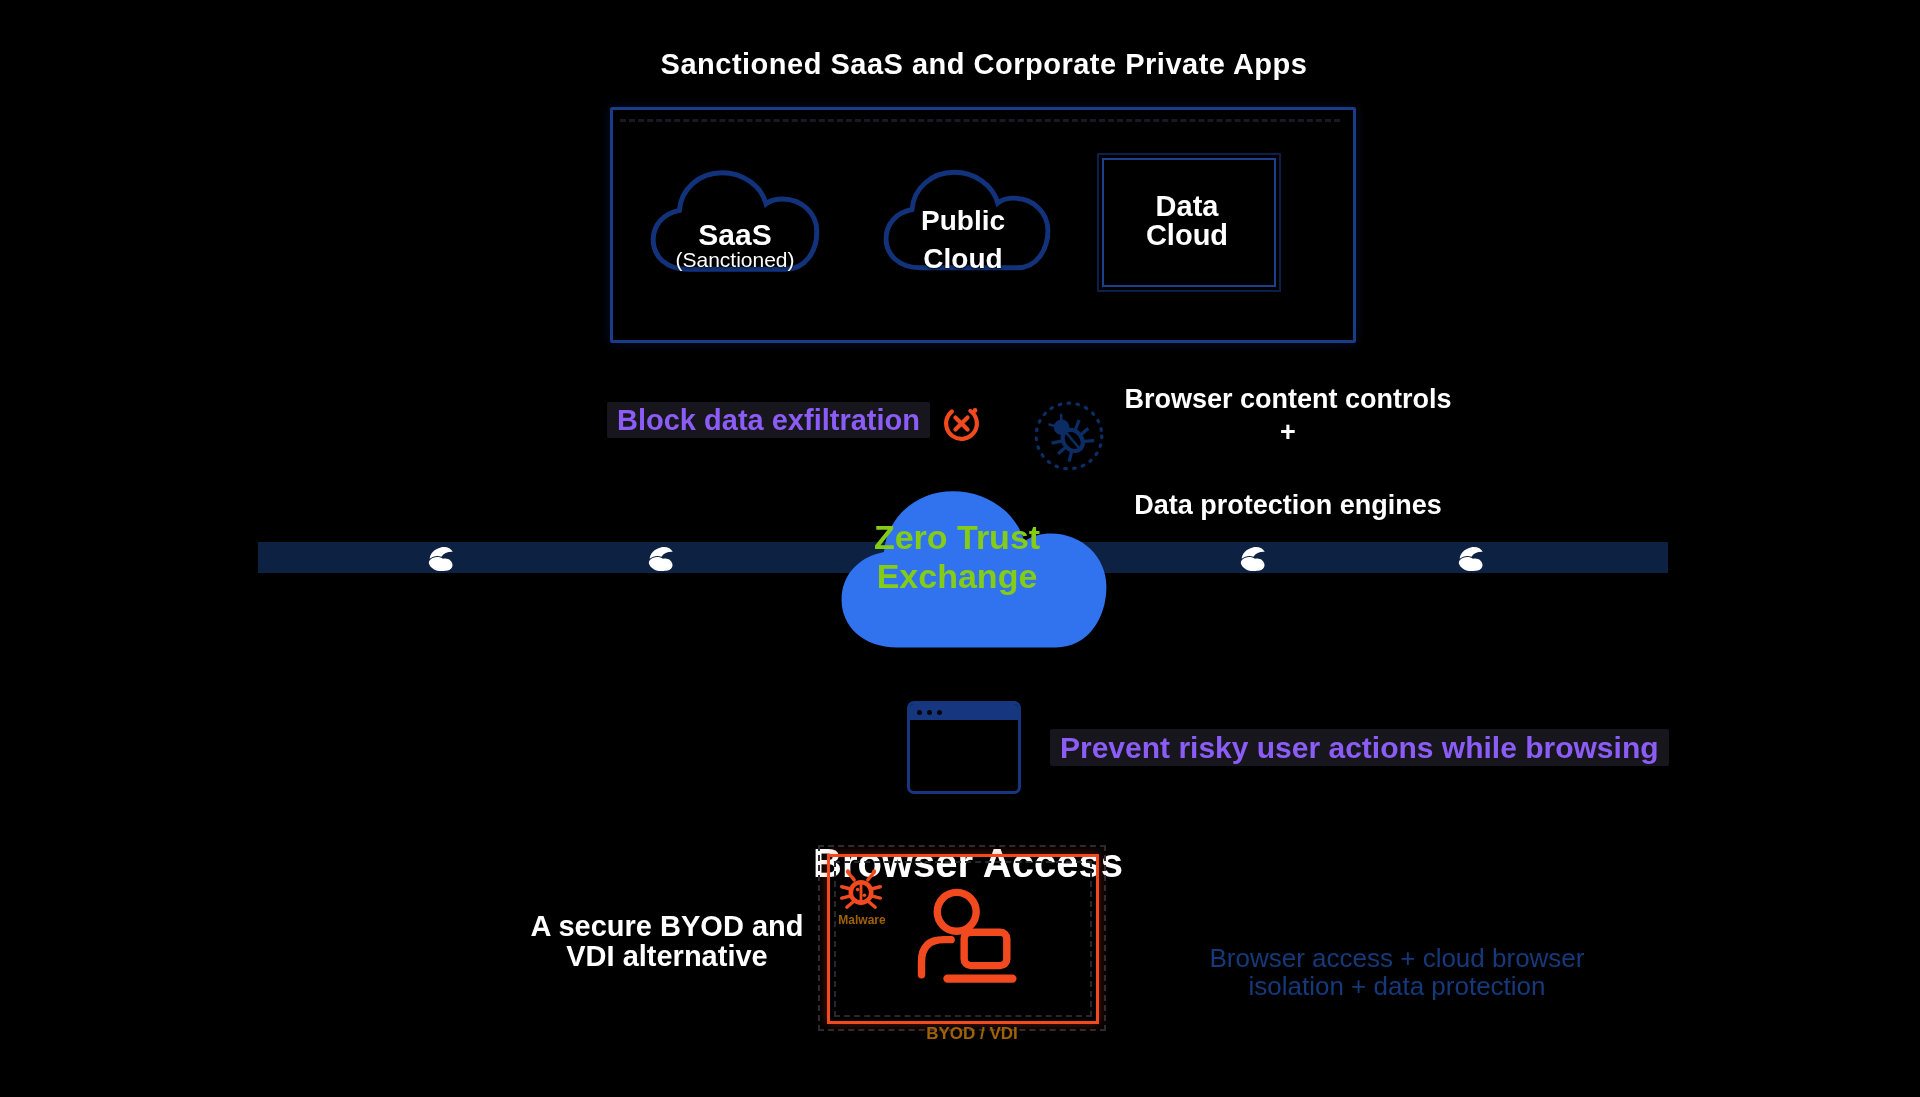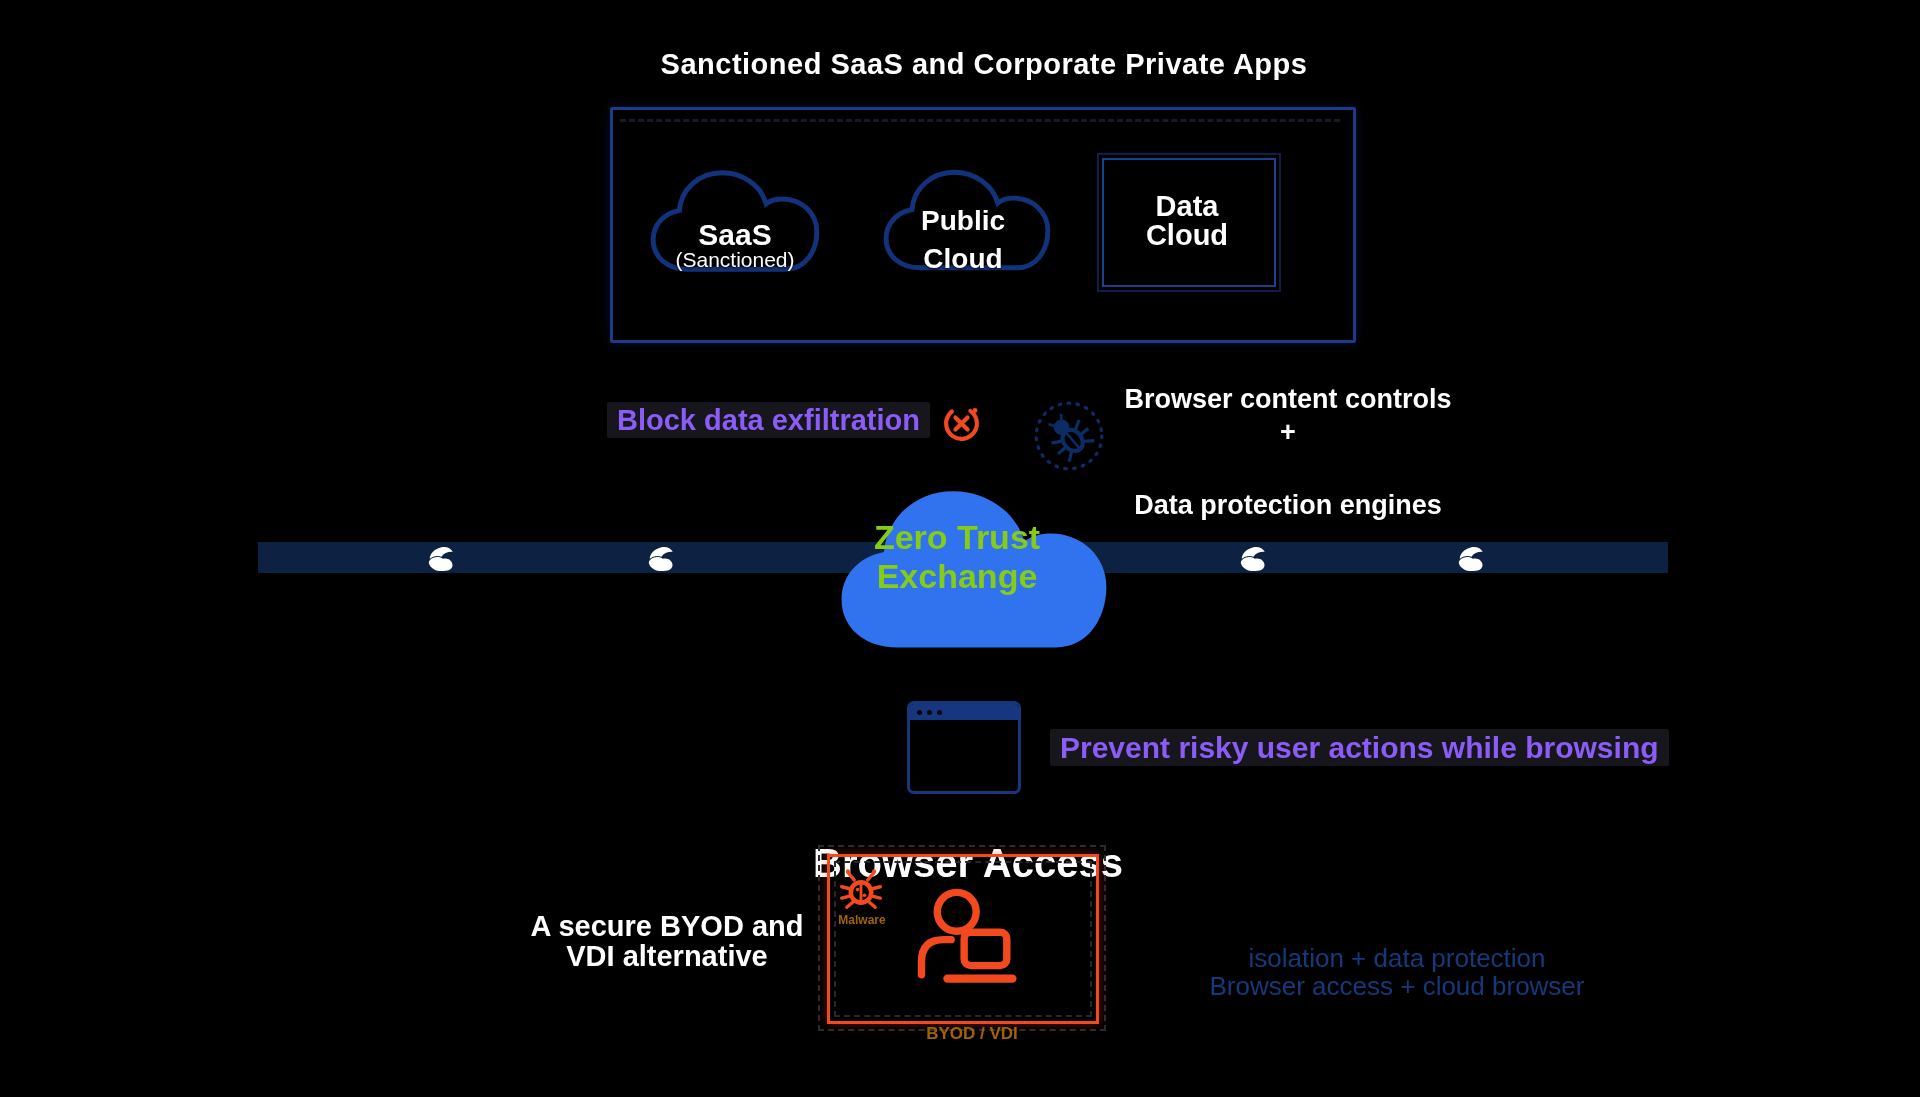--- a/index.html
+++ b/index.html
@@ -165,17 +165,17 @@
     </g>
   </svg>
   <div class="abs ctr bold cap-dark" style="left:972px;top:1024px;font-size:17px;">BYOD / VDI</div>
 
   <div class="abs ctr navy bold glow" style="left:667px;top:911px;font-size:29px;line-height:30px;">
     <span style="display:block;">A secure BYOD and</span>
     <span style="display:block;">VDI alternative</span>
   </div>
 
   <div class="abs ctr navy-sub glow" style="left:1397px;top:944px;font-size:26px;line-height:28px;">
+    <span style="display:block;">Browser access + cloud browser</span>
     <span style="display:block;">isolation + data protection</span>
-    <span style="display:block;">Browser access + cloud browser</span>
   </div>
 
 </div>
 
 </body></html>

